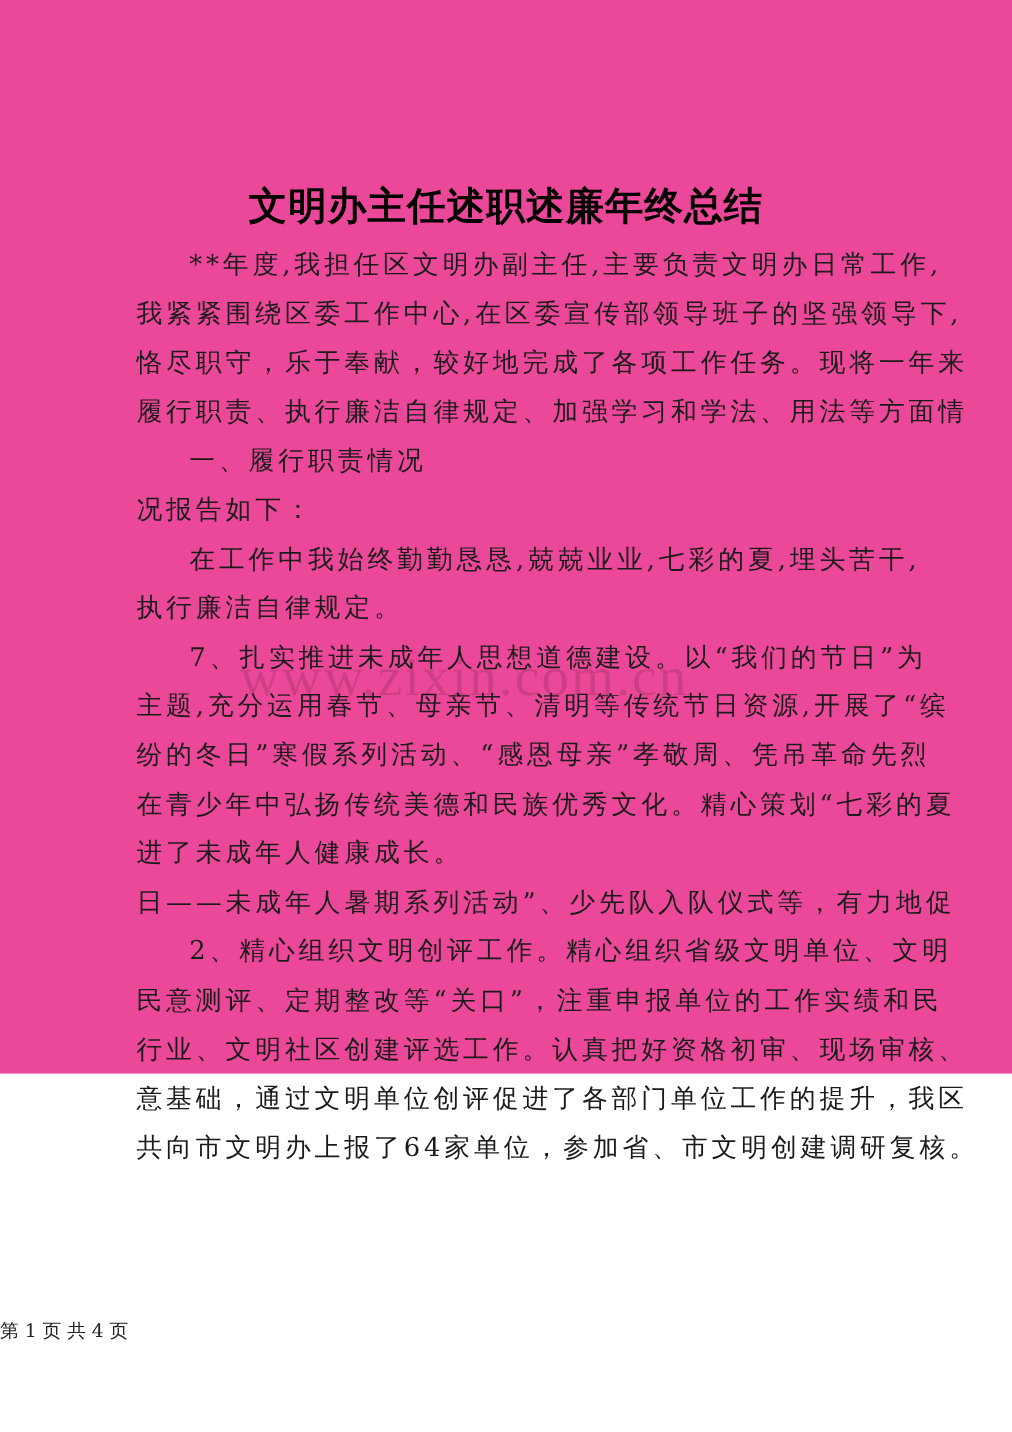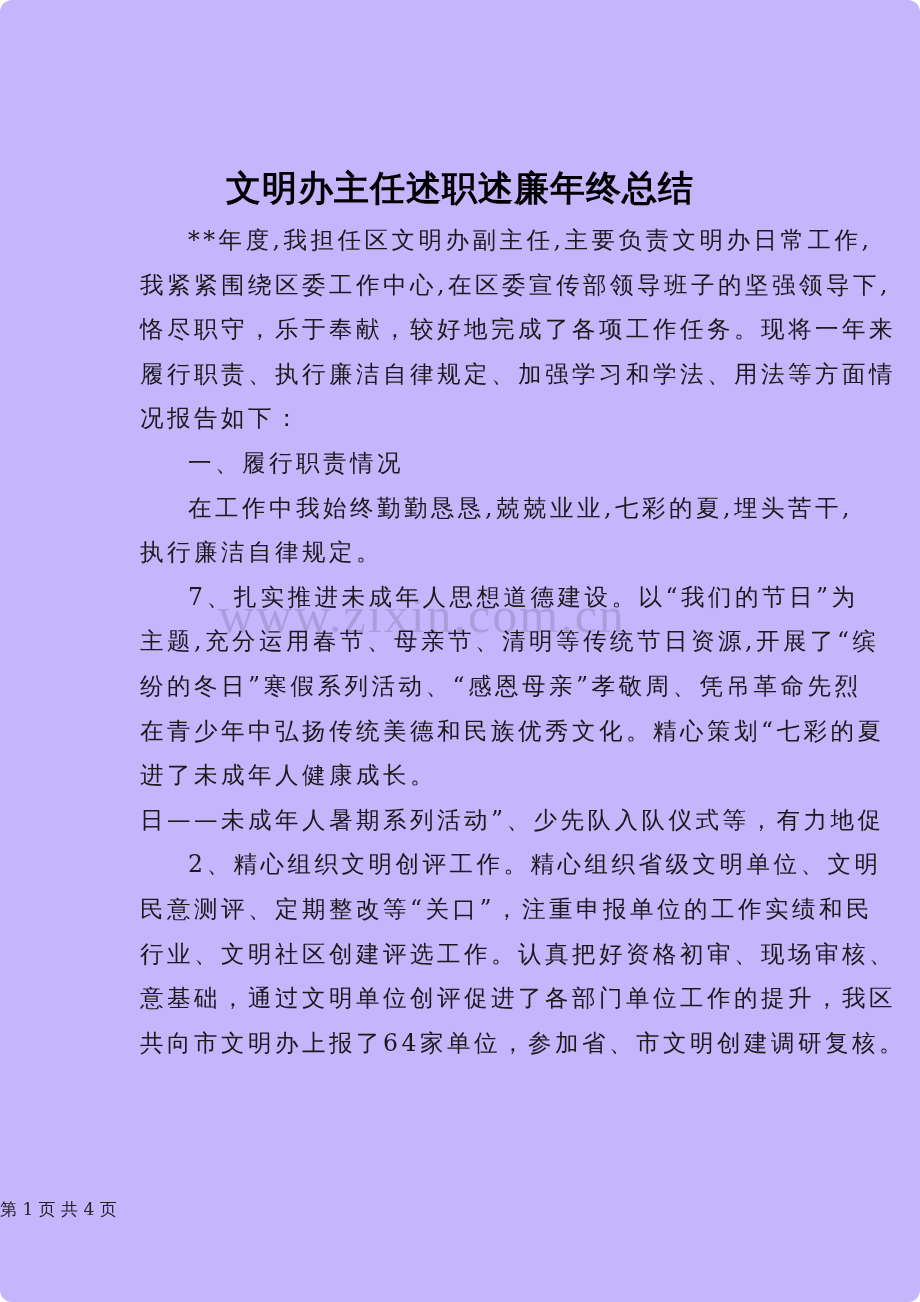--- a/index.html
+++ b/index.html
@@ -1,43 +1,43 @@
 <!DOCTYPE html>
 <html><head>
 <meta charset="utf-8">
 <style>
   html, body { margin: 0; padding: 0; background: #ffffff; }
   body { width: 920px; height: 1302px; position: relative; overflow: hidden;
          font-family: "DejaVu Serif", "Liberation Serif", serif; color: #111; }
-  .page { position: absolute; left: 0; top: 0; width: 920px; height: 1302px; background: #c4b5fd; border-radius: 12px; }
+  .page { position: absolute; left: 0; top: 0; width: 920px; height: 976px; background: #ec4899; }
   .title { position: absolute; left: 0; top: 160px; width: 920px; text-align: center;
            font-family: "DejaVu Sans", "Liberation Sans", sans-serif; font-weight: bold;
            font-size: 35px; letter-spacing: 1px; color: #000; line-height: 56px; }
-  .body-text { position: absolute; left: 124px; top: 218px; width: 696px; margin-left: 16px; }
+  .body-text { position: absolute; left: 124px; top: 218px; width: 696px; }
   .line { height: 44.6px; line-height: 44.6px; font-size: 23.5px; white-space: nowrap;
           letter-spacing: 3.5px; color: #1a1a1a; }
   .indent { padding-left: 48px; }
   .watermark { position: absolute; left: 218px; top: 586px; font-family: Liberation Serif, serif;
                font-size: 50px; color: rgba(0,0,0,0.13); letter-spacing: 2px; pointer-events: none; }
   .footer { position: absolute; left: 0; top: 1198px; width: 920px; text-align: left;
             font-size: 17px; color: #222; }
 </style>
 </head>
 <body>
 
 <div class="page">
   <div class="title">文明办主任述职述廉年终总结</div>
 
   <div class="body-text">
     <div class="line indent">**年度,我担任区文明办副主任,主要负责文明办日常工作,</div>
     <div class="line">我紧紧围绕区委工作中心,在区委宣传部领导班子的坚强领导下,</div>
     <div class="line">恪尽职守，乐于奉献，较好地完成了各项工作任务。现将一年来</div>
     <div class="line">履行职责、执行廉洁自律规定、加强学习和学法、用法等方面情</div>
+    <div class="line indent">一、履行职责情况</div>
     <div class="line">况报告如下：</div>
-    <div class="line indent">一、履行职责情况</div>
     <div class="line indent">在工作中我始终勤勤恳恳,兢兢业业,七彩的夏,埋头苦干,</div>
     <div class="line">执行廉洁自律规定。</div>
     <div class="line indent">7、扎实推进未成年人思想道德建设。以“我们的节日”为</div>
     <div class="line">主题,充分运用春节、母亲节、清明等传统节日资源,开展了“缤</div>
     <div class="line">纷的冬日”寒假系列活动、“感恩母亲”孝敬周、凭吊革命先烈</div>
     <div class="line">在青少年中弘扬传统美德和民族优秀文化。精心策划“七彩的夏</div>
     <div class="line">进了未成年人健康成长。</div>
     <div class="line">日——未成年人暑期系列活动”、少先队入队仪式等，有力地促</div>
     <div class="line indent">2、精心组织文明创评工作。精心组织省级文明单位、文明</div>
     <div class="line">民意测评、定期整改等“关口”，注重申报单位的工作实绩和民</div>

